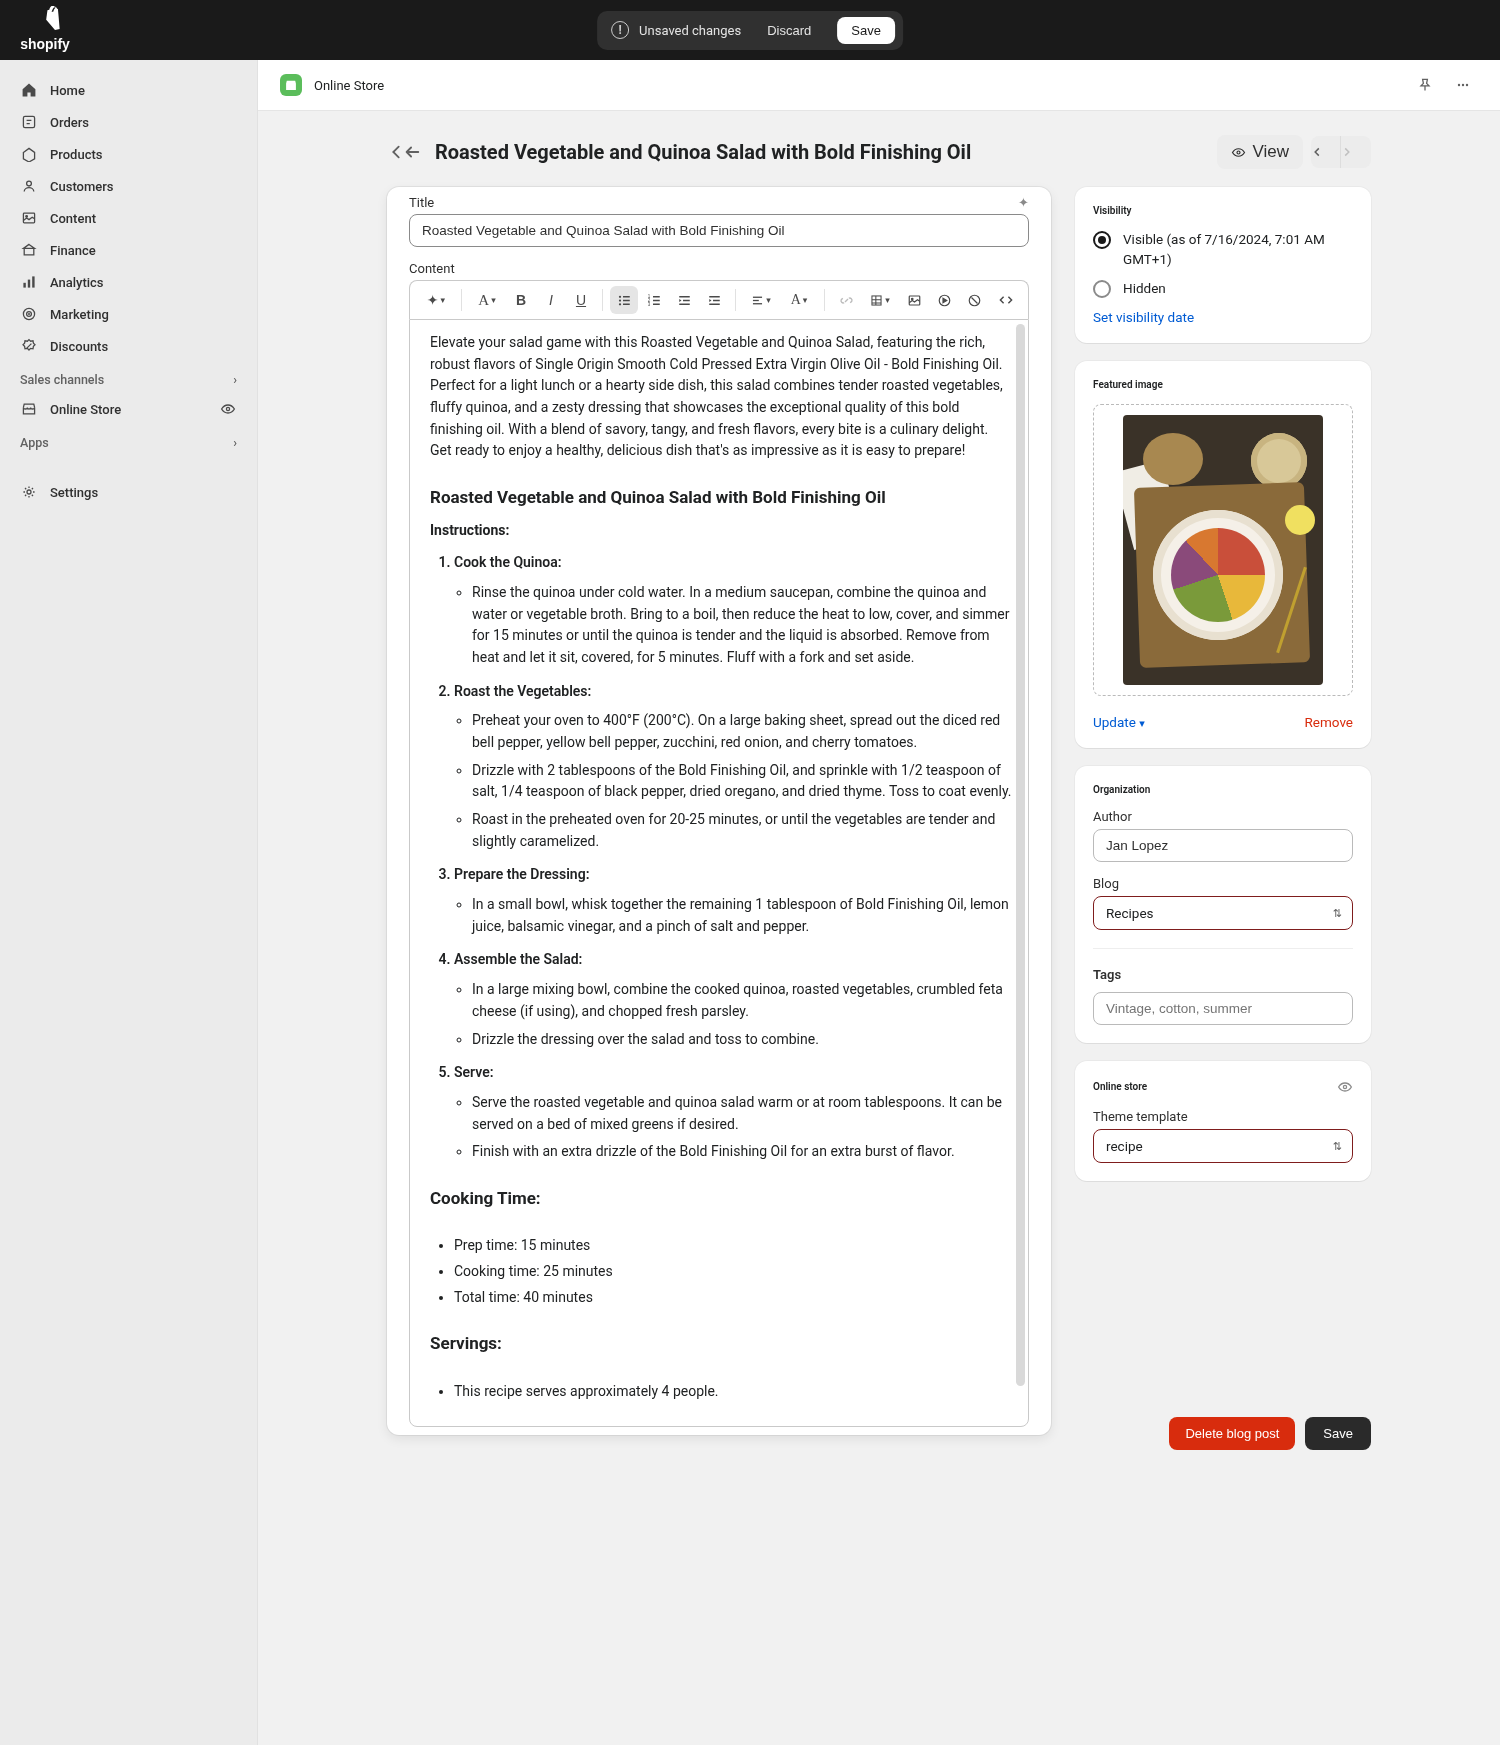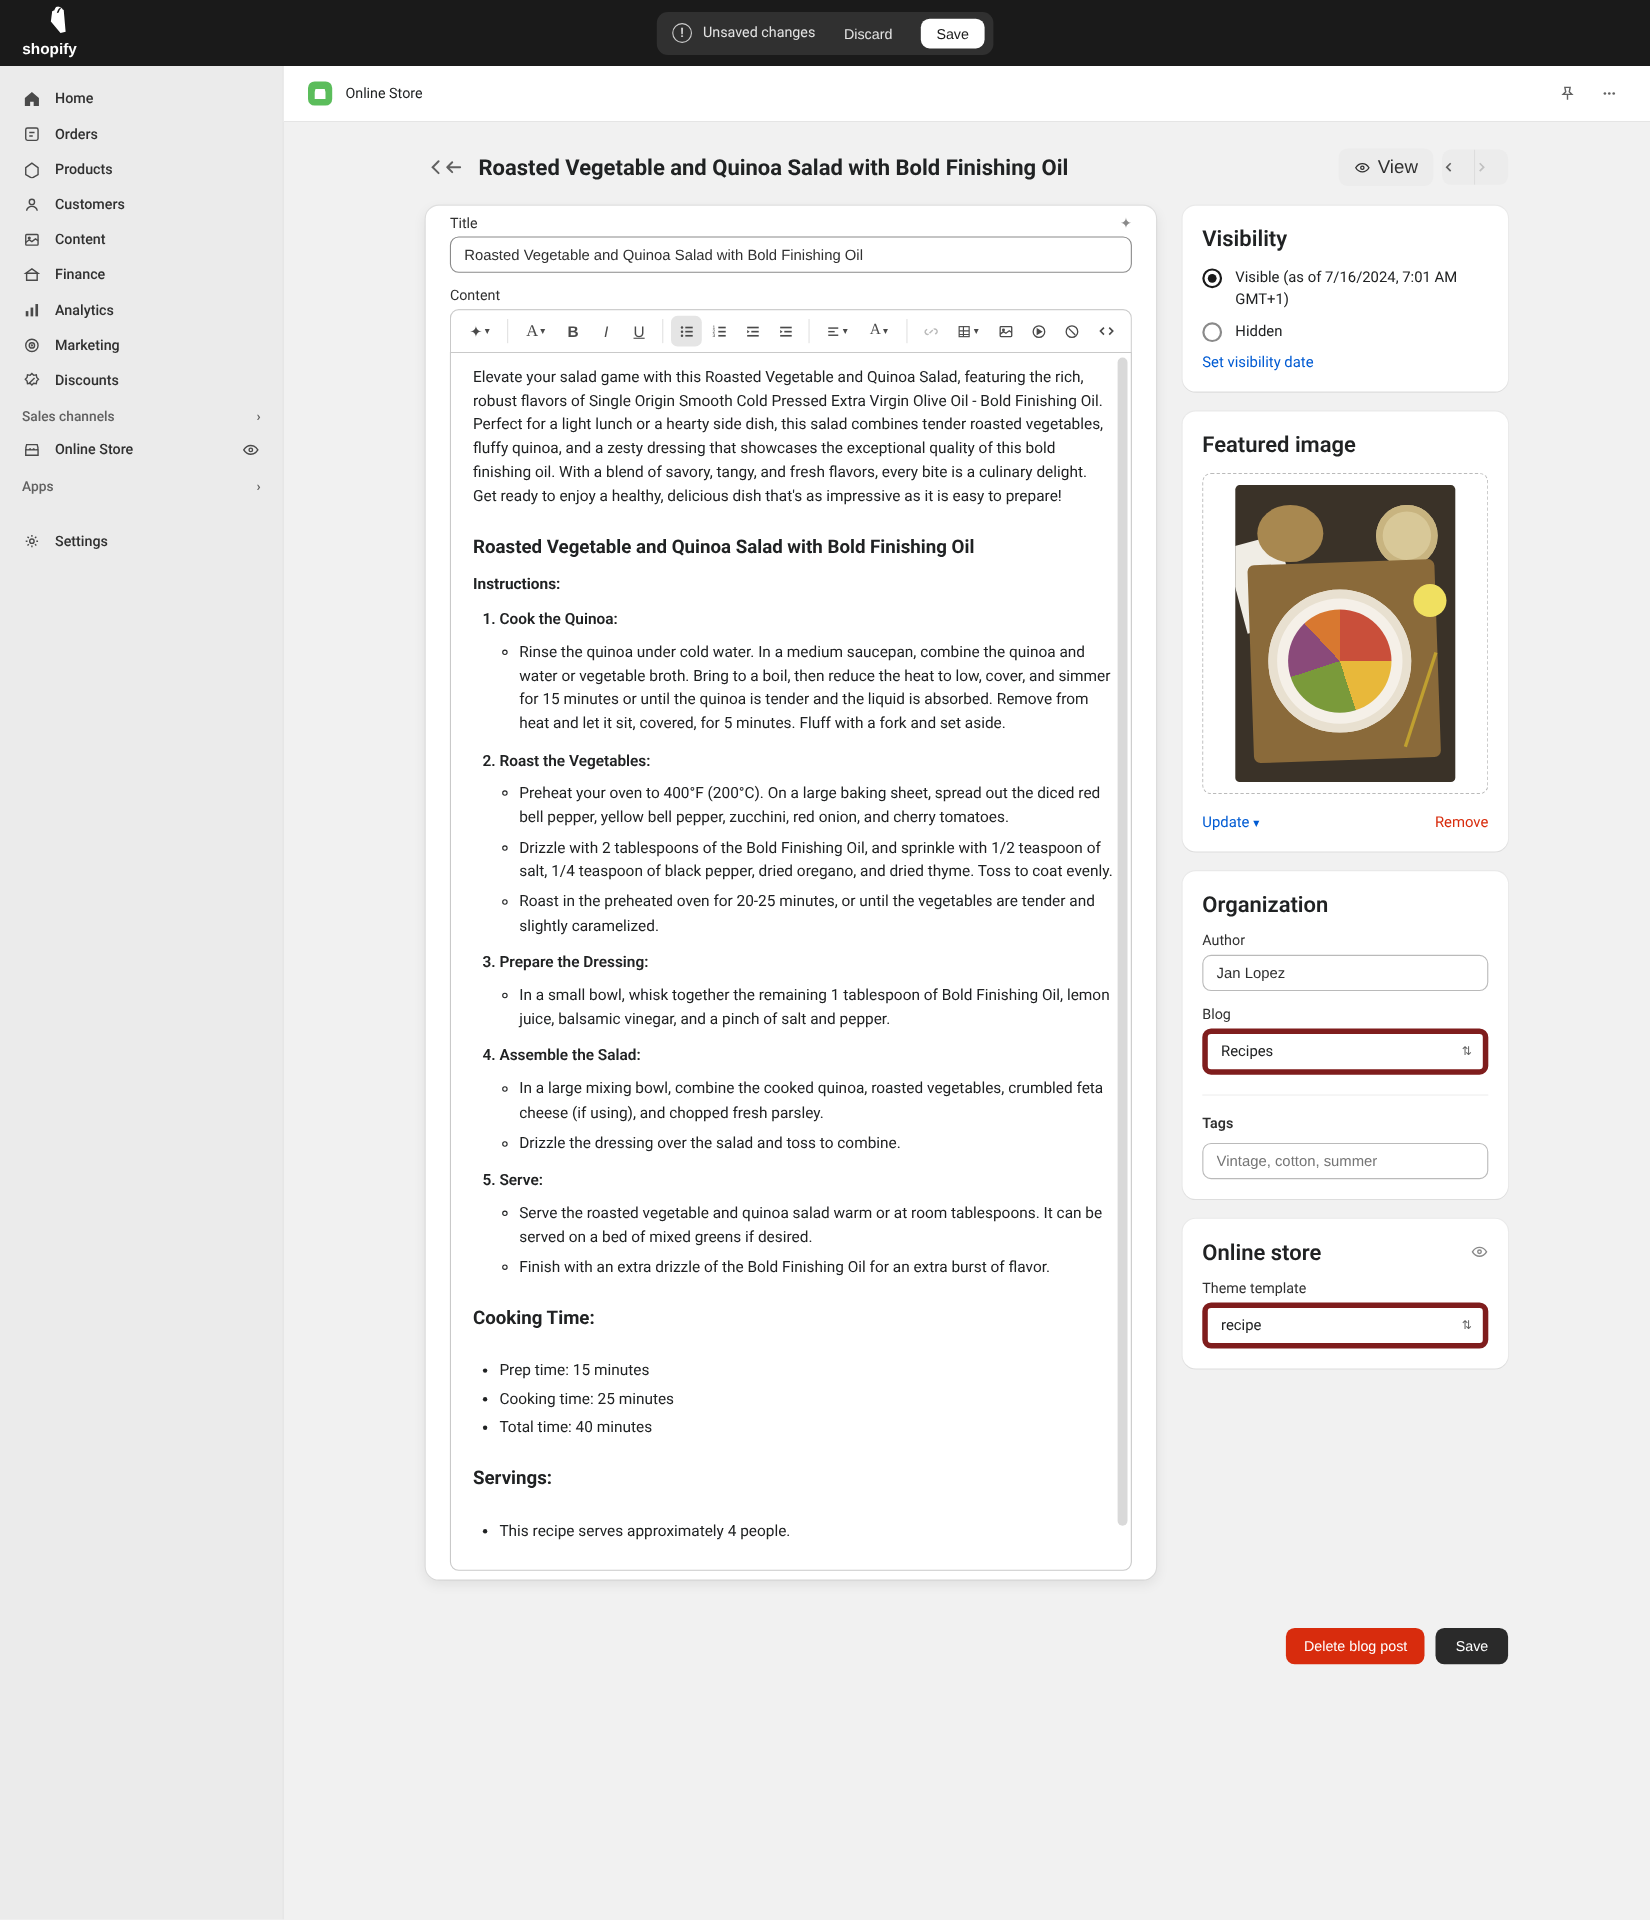--- a/index.html
+++ b/index.html
@@ -47,21 +47,21 @@
 .layout{display:flex;gap:24px;align-items:flex-start;}
 .card{background:#fff;border-radius:12px;box-shadow:0 1px 0 rgba(0,0,0,0.05),0 0 0 1px rgba(0,0,0,0.03);padding:18px;}
 .left-col{flex:1;}
 .right-col{width:332px;display:flex;flex-direction:column;gap:18px;}
 .editor-card{padding:0; box-shadow:0 4px 12px rgba(0,0,0,0.08),0 0 0 1px rgba(0,0,0,0.06);}
 .editor-inner{padding:8px 22px;}
 
 .field-label{font-size:13px;color:#303030;margin-bottom:4px;display:flex;justify-content:space-between;align-items:center;}
 .ai-sparkle{color:#8a8a8a;cursor:pointer;}
 .text-input{width:100%;border:1px solid #8a8a8a;border-radius:8px;padding:8px 12px;font-size:13.5px;color:#303030;background:#fff;}
-.select-input{width:100%;border:5px solid #7f1d1d;border-radius:8px;padding:8px 12px;font-size:13.5px;background:#fff;position:relative;cursor:pointer;}
+.select-input{width:100%;border:1px solid #7f1d1d;border-radius:8px;padding:8px 12px;font-size:13.5px;background:#fff;position:relative;cursor:pointer;}
 .select-caret{position:absolute;right:10px;top:50%;transform:translateY(-50%);color:#616161;font-size:11px;}
 
 .content-label{font-size:13px;color:#303030;margin:14px 0 4px;}
 .rte-toolbar{border:1px solid #c9c9c9;border-bottom:none;border-radius:8px 8px 0 0;padding:5px 8px;display:flex;gap:2px;align-items:center;background:#fff;}
 .rte-toolbar .sep{width:1px;height:22px;background:#e1e1e1;margin:0 5px;}
 .tb-btn{border:none;background:transparent;width:28px;height:28px;border-radius:6px;cursor:pointer;display:flex;align-items:center;justify-content:center;color:#4a4a4a;font-size:14px;}
 .tb-btn.active{background:#e5e5e5;}
 .tb-btn.wide{width:36px;}
 .tb-btn .caret{font-size:9px;margin-left:2px;}
 .rte-body{border:1px solid #c9c9c9;border-radius:0 0 8px 8px;padding:12px 16px 20px 20px;font-size:14px;line-height:1.55;color:#202223;max-height:none;overflow-y:auto;position:relative;}
@@ -71,21 +71,21 @@
 .rte-body ol{margin-left:24px;margin-bottom:8px;}
 .rte-body ol>li{margin-bottom:6px;font-weight:600;}
 .rte-body ol>li>span{font-weight:600;}
 .rte-body ul.sub{list-style:circle;margin:8px 0 12px 18px;font-weight:400;}
 .rte-body ul.sub li{margin-bottom:6px;font-weight:400;}
 .rte-body ul.plain{list-style:disc;margin-left:24px;margin-top:24px;}
 .rte-body ul.plain li{margin-bottom:4px;}
 .scrollbar-thumb{position:absolute;right:3px;top:4px;width:9px;height:96%;background:#d9d9d9;border-radius:5px;}
 
 .side-card{padding:18px;}
-.side-title{font-size:20px;font-weight:600;margin-bottom:14px;}
+.side-title{font-size:10px;font-weight:600;margin-bottom:14px;}
 .radio-row{display:flex;gap:12px;align-items:flex-start;margin-bottom:10px;cursor:pointer;}
 .radio{width:18px;height:18px;border:2px solid #1a1a1a;border-radius:50%;display:flex;align-items:center;justify-content:center;flex-shrink:0;margin-top:1px;}
 .radio.checked::after{content:"";width:8px;height:8px;background:#1a1a1a;border-radius:50%;}
 .radio.unchecked{border-color:#8a8a8a;}
 .radio-label{font-size:13.5px;line-height:1.45;}
 .link{color:#005bd3;cursor:pointer;font-size:13.5px;}
 .link.danger{color:#d82c0d;}
 .link-row{display:flex;justify-content:space-between;margin-top:18px;align-items:center;}
 .featured-img-wrap{border:1px dashed #bababa;border-radius:8px;padding:10px;display:flex;justify-content:center;margin-bottom:10px;}
 .featured-img{width:200px;height:270px;border-radius:4px;background:#3a3228;position:relative;overflow:hidden;}

